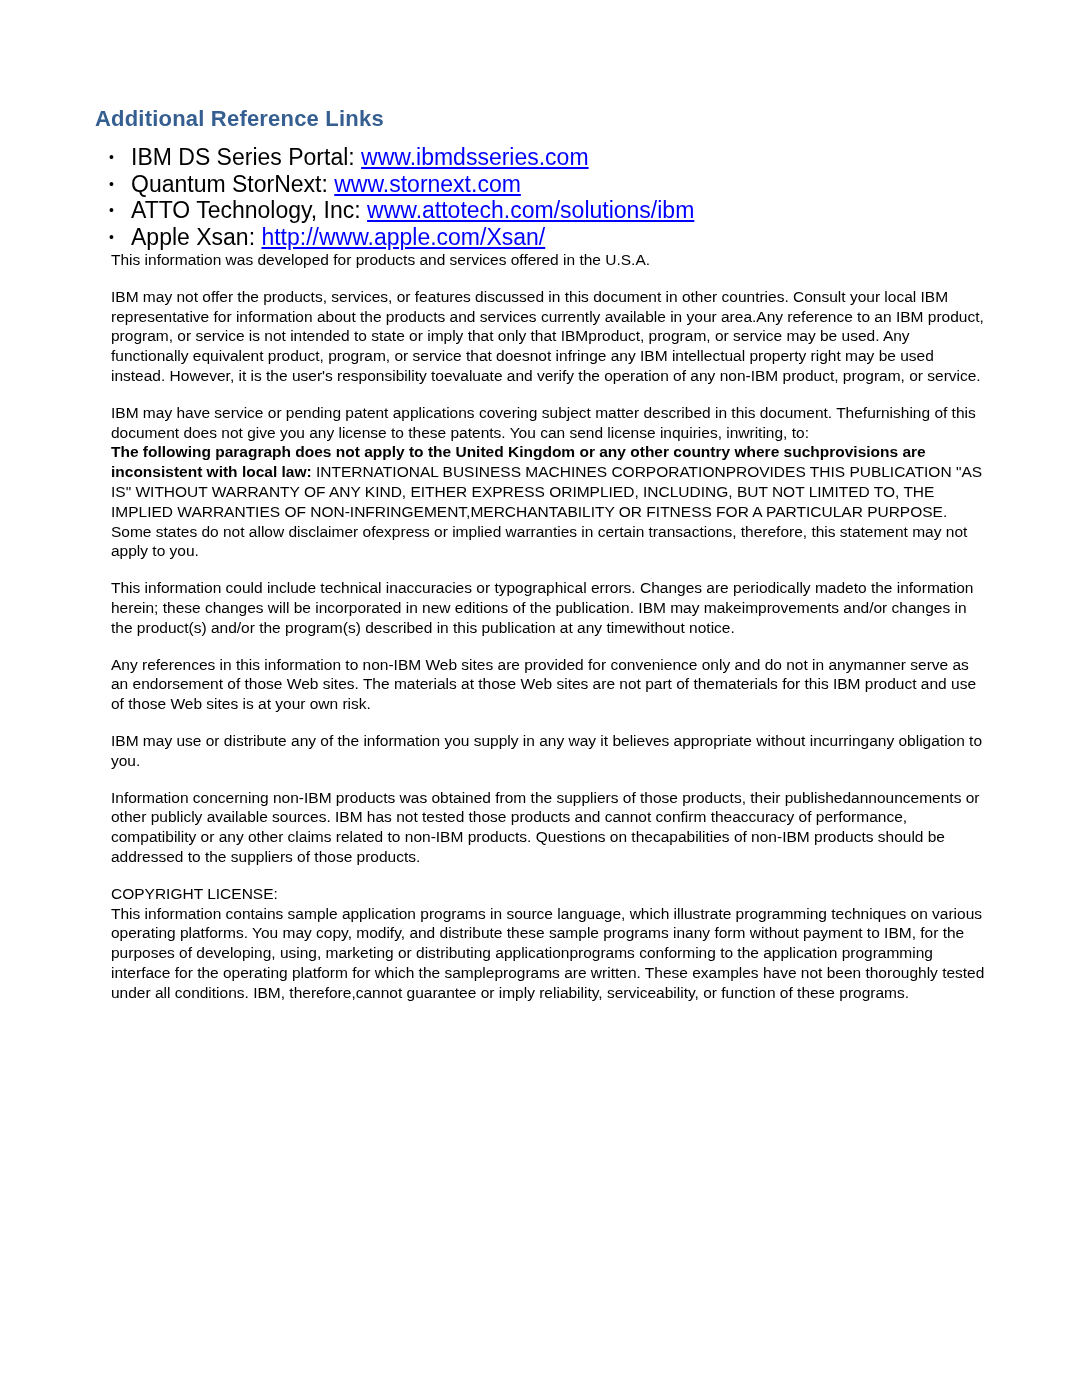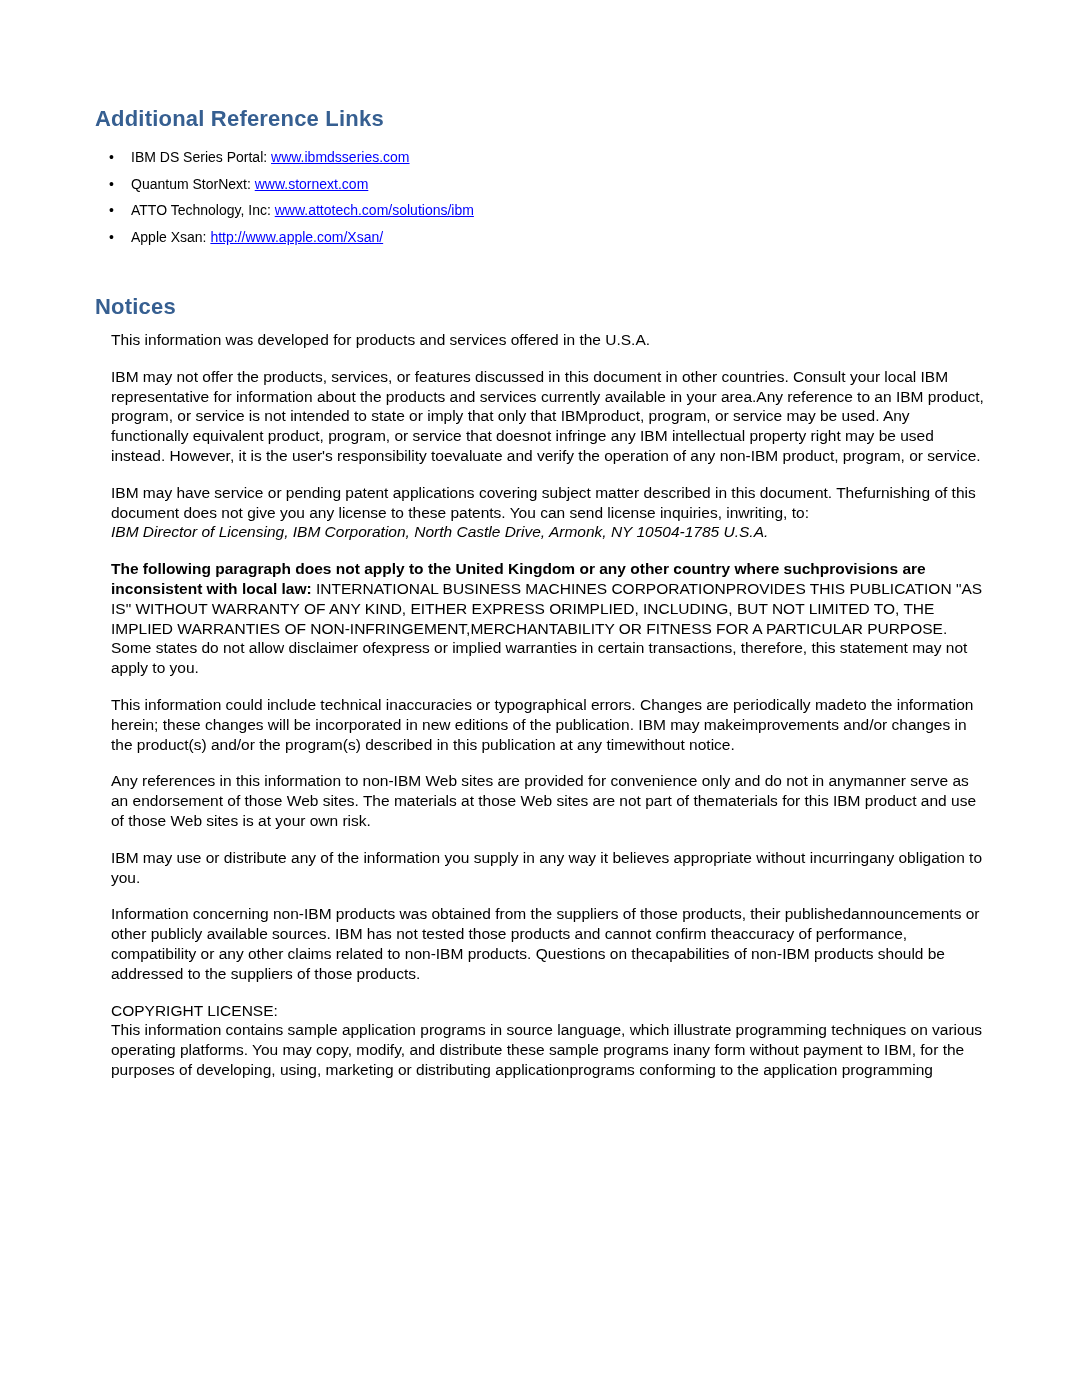--- a/index.html
+++ b/index.html
@@ -19,21 +19,21 @@
     font-size: 22px;
     font-weight: bold;
     margin: 0 0 12px 0;
     letter-spacing: 0.2px;
   }
   h1.section-title.notices { margin-top: 44px; margin-bottom: 10px; }
   ul.ref-links {
     list-style: none;
     margin: 0;
     padding: 0 0 0 14px;
-    font-size: 14px;
+    font-size: 23px;
   }
   ul.ref-links li {
     position: relative;
     padding-left: 22px;
     line-height: 26.5px;
     color: #000;
   }
   ul.ref-links li::before {
     content: "\2022";
     position: absolute;
@@ -85,28 +85,26 @@
       <li>
         <span>ATTO Technology, Inc: </span><a class="doc-link">www.attotech.com/solutions/ibm</a>
       </li>
       <li>
         <span>Apple Xsan: </span><a class="doc-link">http://www.apple.com/Xsan/</a>
       </li>
     </ul>
   </section>
 
   <section class="body-text">
-    <h1 class="section-title notices">Notices</h1>
 
     <p>This information was developed for products and services offered in the U.S.A.</p>
 
     <p>IBM may not offer the products, services, or features discussed in this document in other countries. Consult your local IBM representative for information about the products and services currently available in your area.Any reference to an IBM product, program, or service is not intended to state or imply that only that IBMproduct, program, or service may be used. Any functionally equivalent product, program, or service that doesnot infringe any IBM intellectual property right may be used instead. However, it is the user's responsibility toevaluate and verify the operation of any non-IBM product, program, or service.</p>
 
     <p class="no-gap">IBM may have service or pending patent applications covering subject matter described in this document. Thefurnishing of this document does not give you any license to these patents. You can send license inquiries, inwriting, to:</p>
-    <p class="italic">IBM Director of Licensing, IBM Corporation, North Castle Drive, Armonk, NY 10504-1785 U.S.A.</p>
 
     <p><strong class="lead-bold">The following paragraph does not apply to the United Kingdom or any other country where suchprovisions are inconsistent with local law: </strong><span>INTERNATIONAL BUSINESS MACHINES CORPORATIONPROVIDES THIS PUBLICATION "AS IS" WITHOUT WARRANTY OF ANY KIND, EITHER EXPRESS ORIMPLIED, INCLUDING, BUT NOT LIMITED TO, THE IMPLIED WARRANTIES OF NON-INFRINGEMENT,MERCHANTABILITY OR FITNESS FOR A PARTICULAR PURPOSE. Some states do not allow disclaimer ofexpress or implied warranties in certain transactions, therefore, this statement may not apply to you.</span></p>
 
     <p>This information could include technical inaccuracies or typographical errors. Changes are periodically madeto the information herein; these changes will be incorporated in new editions of the publication. IBM may makeimprovements and/or changes in the product(s) and/or the program(s) described in this publication at any timewithout notice.</p>
 
     <p>Any references in this information to non-IBM Web sites are provided for convenience only and do not in anymanner serve as an endorsement of those Web sites. The materials at those Web sites are not part of thematerials for this IBM product and use of those Web sites is at your own risk.</p>
 
     <p>IBM may use or distribute any of the information you supply in any way it believes appropriate without incurringany obligation to you.</p>
 
     <p>Information concerning non-IBM products was obtained from the suppliers of those products, their publishedannouncements or other publicly available sources. IBM has not tested those products and cannot confirm theaccuracy of performance, compatibility or any other claims related to non-IBM products. Questions on thecapabilities of non-IBM products should be addressed to the suppliers of those products.</p>

